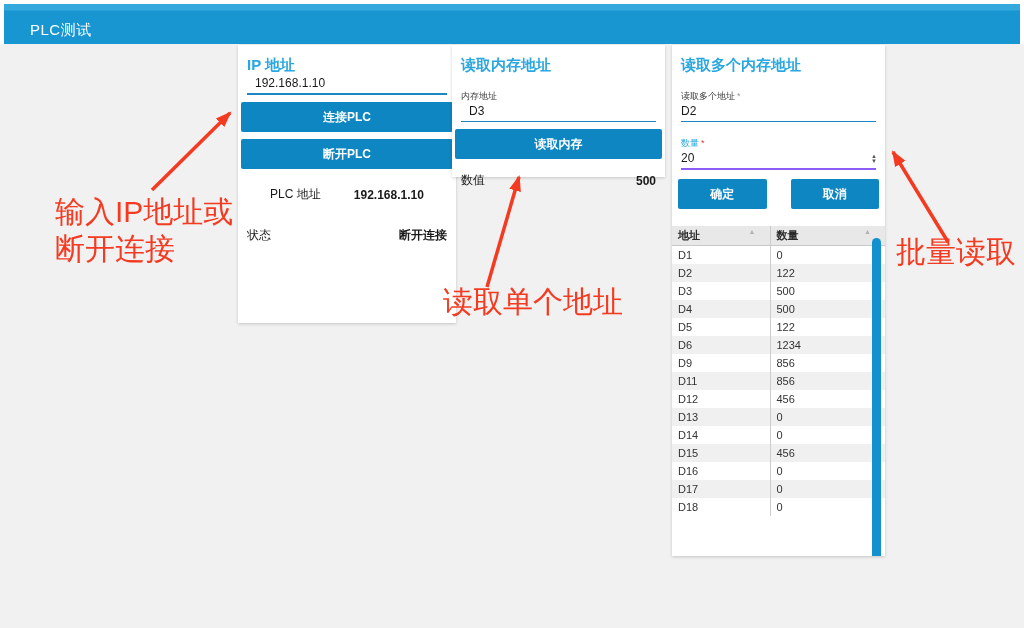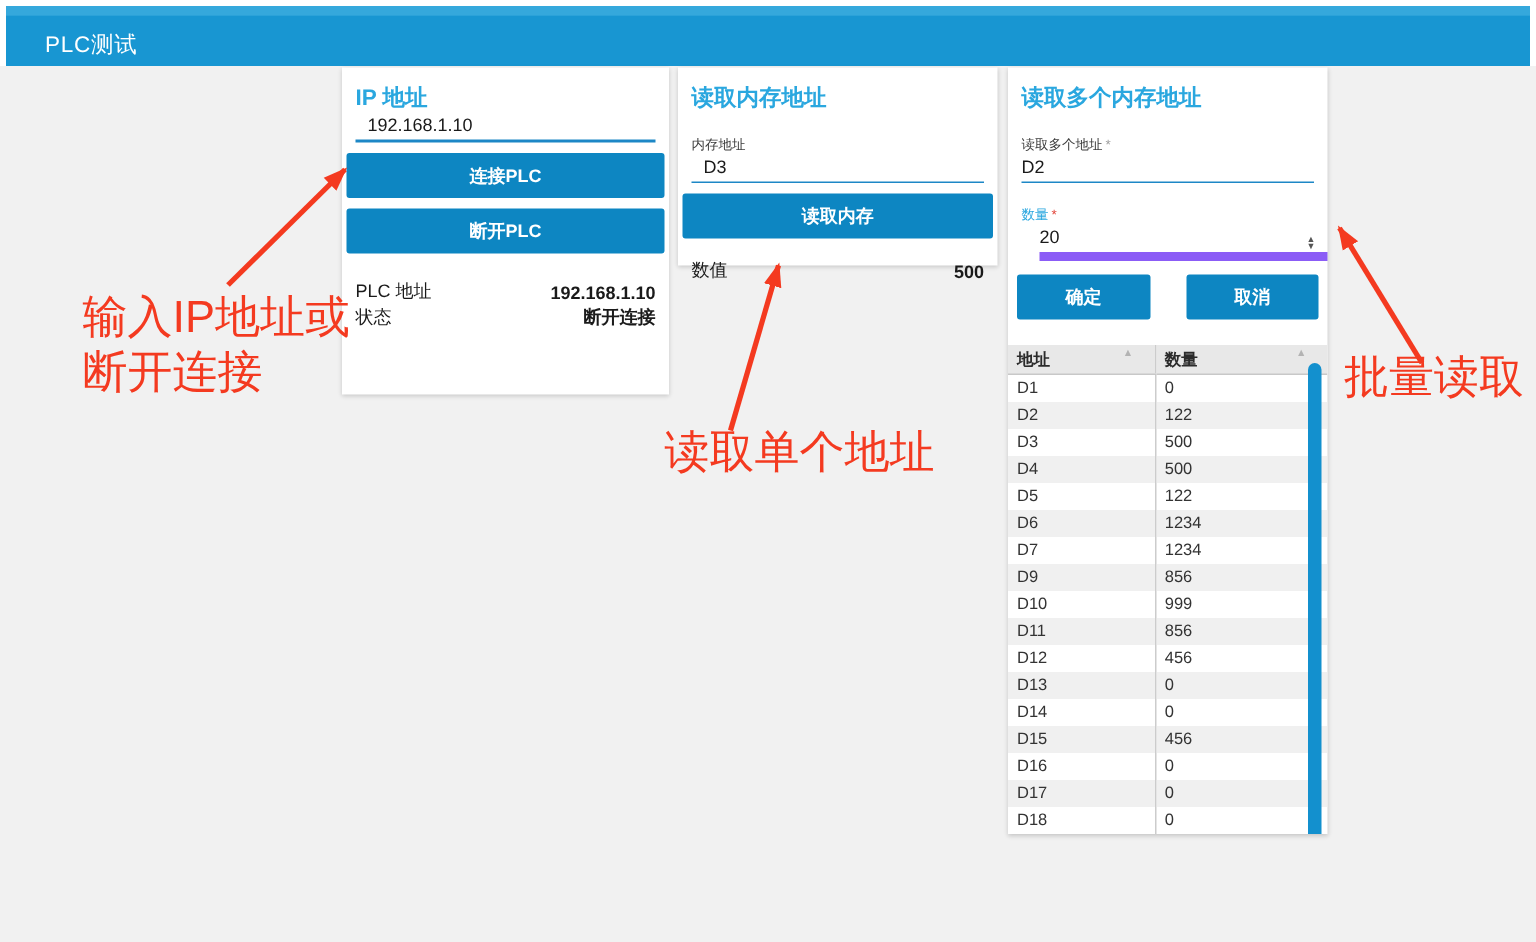--- a/index.html
+++ b/index.html
@@ -11,54 +11,54 @@
   .topbar { position:absolute; top:4px; left:4px; right:4px; height:51px;
     background:linear-gradient(to bottom,#35a8dc 0,#35a8dc 6px,#1896d2 7px,#1896d2 100%); }
   .topbar-title { position:absolute; left:26px; top:50%; transform:translateY(-50%);
     color:#fff; font-size:15px; letter-spacing:.5px; }
 
   
   .content { position:absolute; top:44px; left:0; right:0; bottom:0; background:#f1f1f1; }
 
   
   .card { position:absolute; background:#fff; box-shadow:0 1px 3px rgba(0,0,0,.18); }
-  .card-ip    { left:228px; top:1px;  width:218px; height:218px; }
+  .card-ip    { left:238px; top:1px;  width:218px; height:278px; }
   .card-single{ left:452px; top:1px;  width:213px; height:132px; }
   .card-multi { left:672px; top:1px;  width:213px; height:511px; overflow:hidden; }
 
   .card-title { color:#2aa7df; font-size:15px; font-weight:700; padding:11px 9px 0 9px; }
 
   .field { padding:0 9px; position:relative; }
   .field-label { font-size:9px; color:#3c3c3c; margin-top:15px; }
   .field-label .req { color:#9a9a9a; font-size:9px; margin-left:2px; }
   .field-label.focused { color:#2aa7df; }
   .field-label.focused .req { color:#e03c31; }
   .field-input { display:block; width:100%; border:0; outline:none; font-size:12px;
     color:#1a1a1a; padding:1px 0 3px 0; background:transparent;
     font-family:"Liberation Sans","DejaVu Sans",sans-serif; }
   .field-input.indent { padding-left:8px; }
   .u1 { border-bottom:1px solid #1d87c6; }
   .u15 { border-bottom:2px solid #1d87c6; }
-  .u2 { border-bottom:6px solid #8b5cf6;margin-left:12px; }
+  .u2 { border-bottom:2px solid #8b5cf6; }
 
   .spinner { position:absolute; right:8px; bottom:6px; display:flex; flex-direction:column;
     align-items:center; line-height:5px; }
   .spinner span { font-size:6px; color:#555; cursor:pointer; }
 
   .btn { display:block; width:calc(100% - 6px); margin:7px 3px 0 3px; height:30px;
     background:#0d86c2; color:#fff; border:0; border-radius:2px; font-size:12px;
     font-weight:700; cursor:pointer; font-family:"Liberation Sans","DejaVu Sans",sans-serif; }
   .btn-row { display:flex; gap:24px; padding:0 6px; margin-top:9px; }
   .btn-row .btn { width:50%; margin:0; }
 
   .info-row { display:flex; justify-content:space-between; align-items:center;
     padding:0 9px; font-size:12px; color:#1a1a1a;gap:33px; }
   .info-row .val { font-weight:700; }
-  .card-ip .info-row.r1 { margin-top:17px; }
-  .card-ip .info-row.r2 { }
+  .card-ip .info-row.r1 { margin-top:17px;justify-content:center; }
+  .card-ip .info-row.r2 { margin-top:24px; }
   .card-single .info-row { margin-top:13px; }
 
   
   .mem-table-wrap { position:relative; margin-top:17px; height:353px; overflow:hidden; }
   table.mem { width:100%; border-collapse:collapse; table-layout:fixed; }
   table.mem th, table.mem td { font-size:11px; text-align:left; padding:2px 0 2px 6px;
     height:18px; overflow:hidden; white-space:nowrap; }
   table.mem th { background:#e8e8e8; color:#2b2b2b; font-weight:700;
     border-bottom:1px solid #c8c8c8; }
   table.mem th .hcell { display:flex; justify-content:space-between; align-items:flex-start; }
@@ -181,30 +181,22 @@
               </tr>
               <tr>
                 <td>D5</td>
                 <td>122</td>
               </tr>
               <tr>
                 <td>D6</td>
                 <td>1234</td>
               </tr>
               <tr>
-                <td>D7</td>
-                <td>1234</td>
-              </tr>
-              <tr>
                 <td>D9</td>
                 <td>856</td>
-              </tr>
-              <tr>
-                <td>D10</td>
-                <td>999</td>
               </tr>
               <tr>
                 <td>D11</td>
                 <td>856</td>
               </tr>
               <tr>
                 <td>D12</td>
                 <td>456</td>
               </tr>
               <tr>

